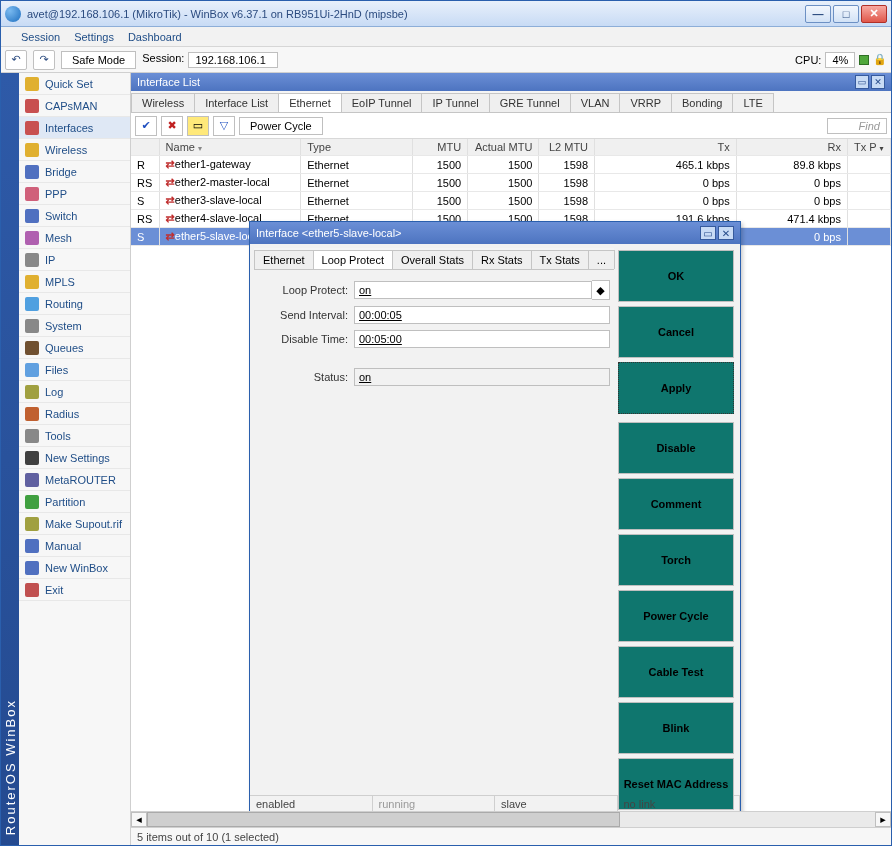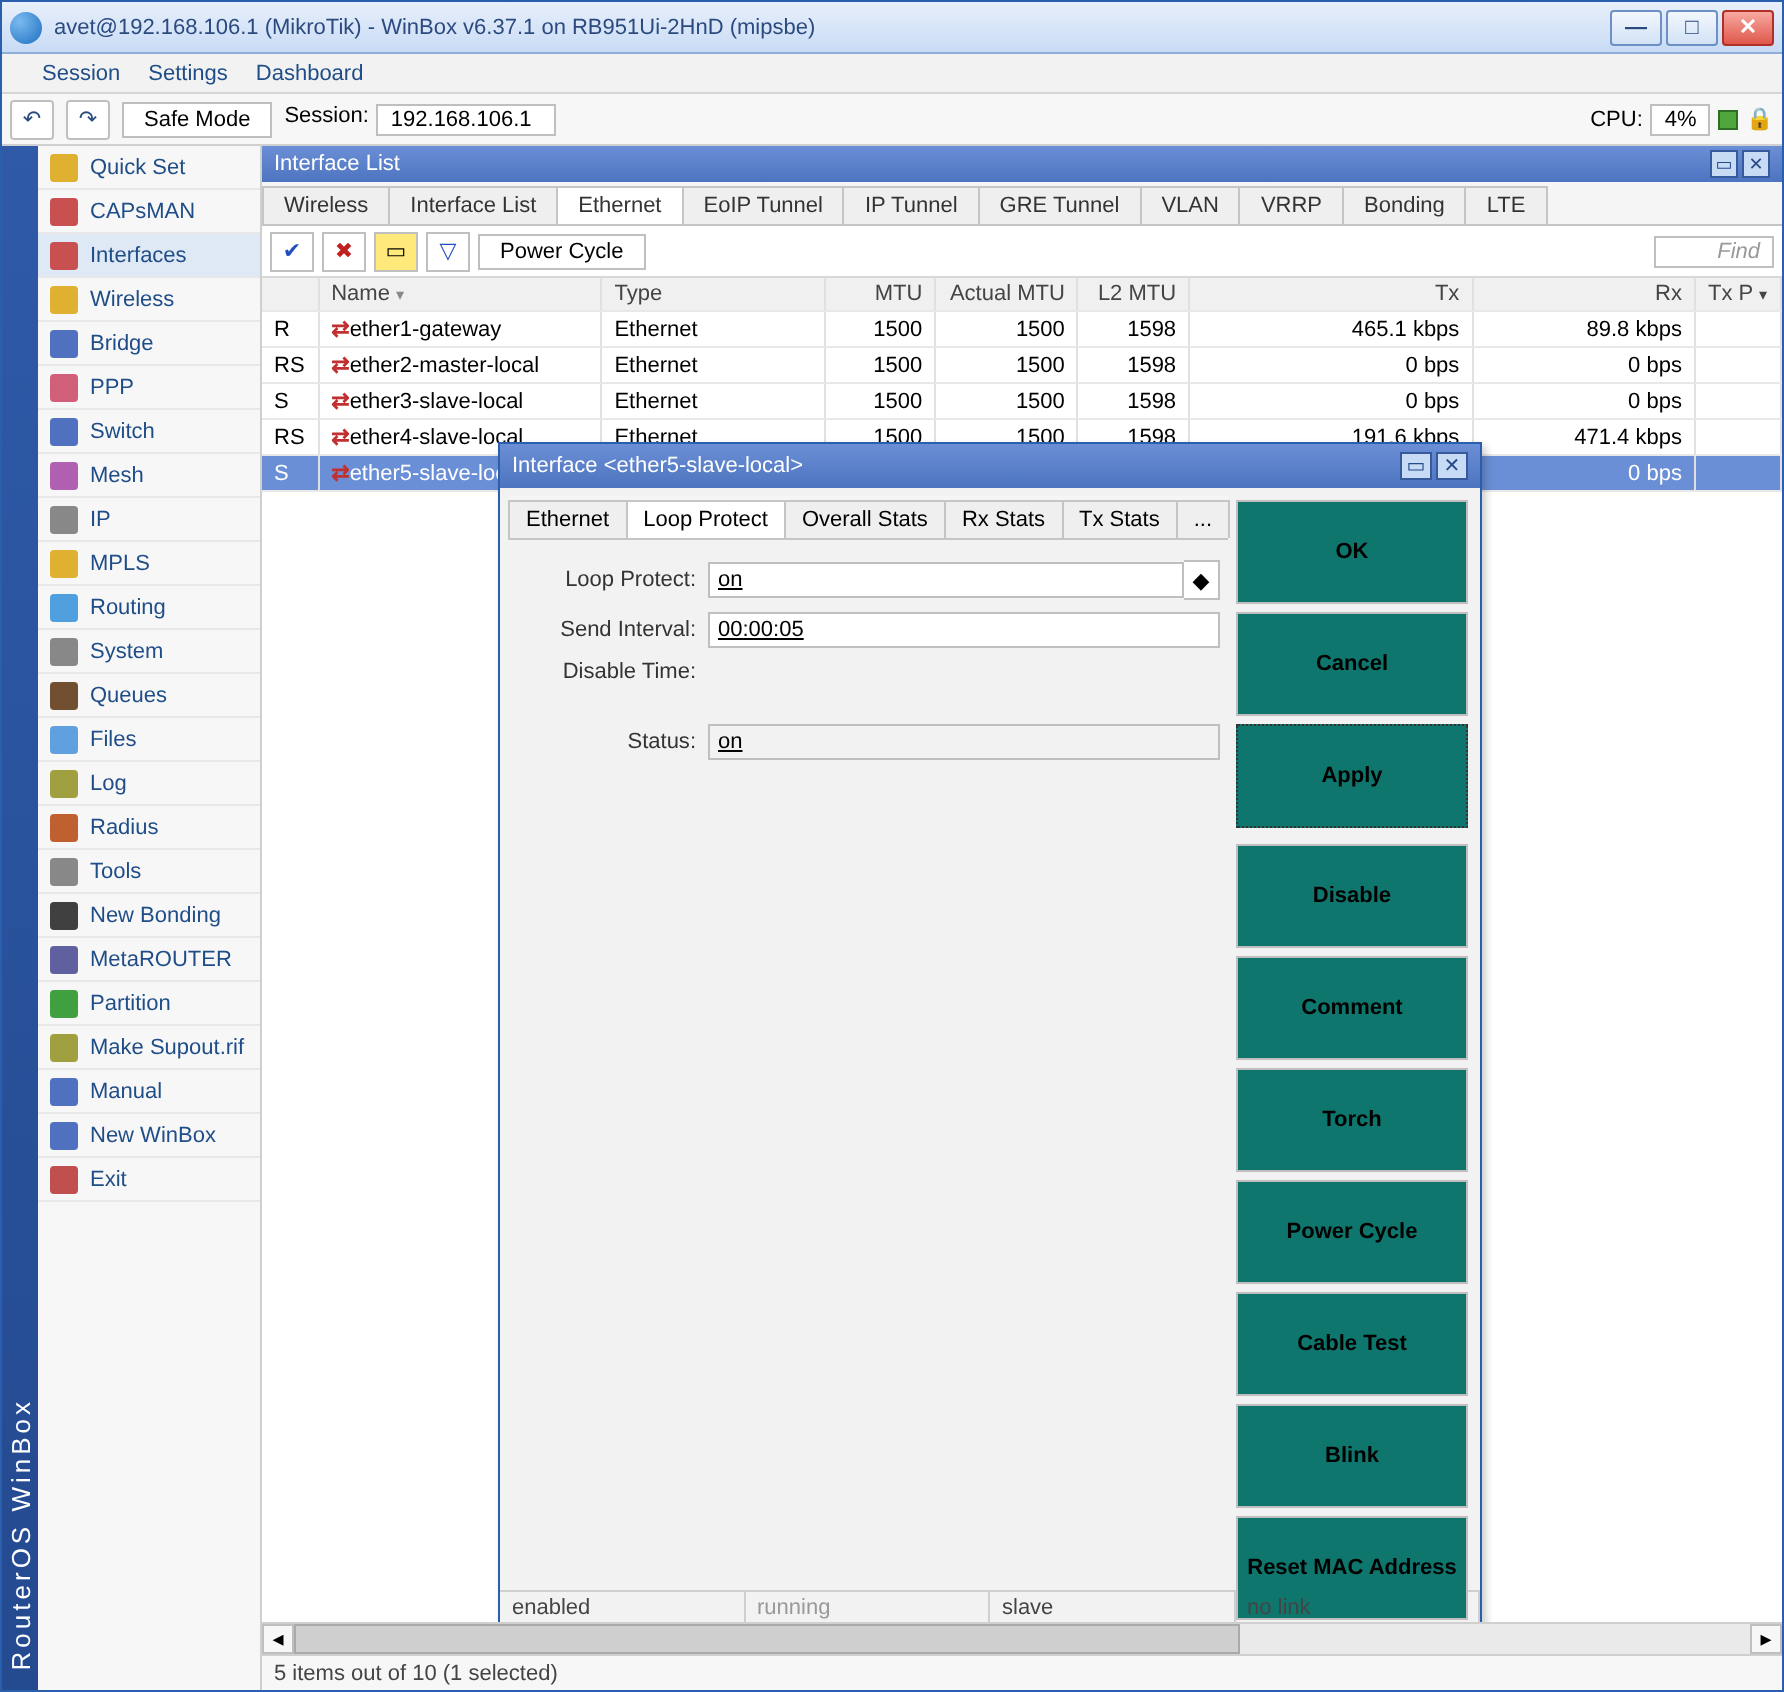--- a/index.html
+++ b/index.html
@@ -178,21 +178,21 @@
       <div class="item">
         <span class="ic" style="background: rgb(192, 96, 48);"></span>
         <span>Radius</span>
       </div>
       <div class="item">
         <span class="ic" style="background: rgb(136, 136, 136);"></span>
         <span>Tools</span>
       </div>
       <div class="item">
         <span class="ic" style="background: rgb(64, 64, 64);"></span>
-        <span>New Bonding</span>
+        <span>New Settings</span>
       </div>
       <div class="item">
         <span class="ic" style="background: rgb(96, 96, 160);"></span>
         <span>MetaROUTER</span>
       </div>
       <div class="item">
         <span class="ic" style="background: rgb(64, 160, 64);"></span>
         <span>Partition</span>
       </div>
       <div class="item">
@@ -341,20 +341,21 @@
               <label>Loop Protect</label>
               <div class="val">on</div>
               <div class="dd">◆</div>
             </div>
             <div class="row">
               <label>Send Interval</label>
               <div class="val">00:00:05</div>
             </div>
             <div class="row">
               <label>Disable Time</label>
+              <div class="val">00:05:00</div>
             </div>
             <div style="height:14px;"></div>
             <div class="row">
               <label>Status</label>
               <div class="val" style="background:#f2f2f2;">on</div>
             </div>
           </div>
         </div>
         <div class="dlg-right">
           <div class="rbtn">OK</div>

